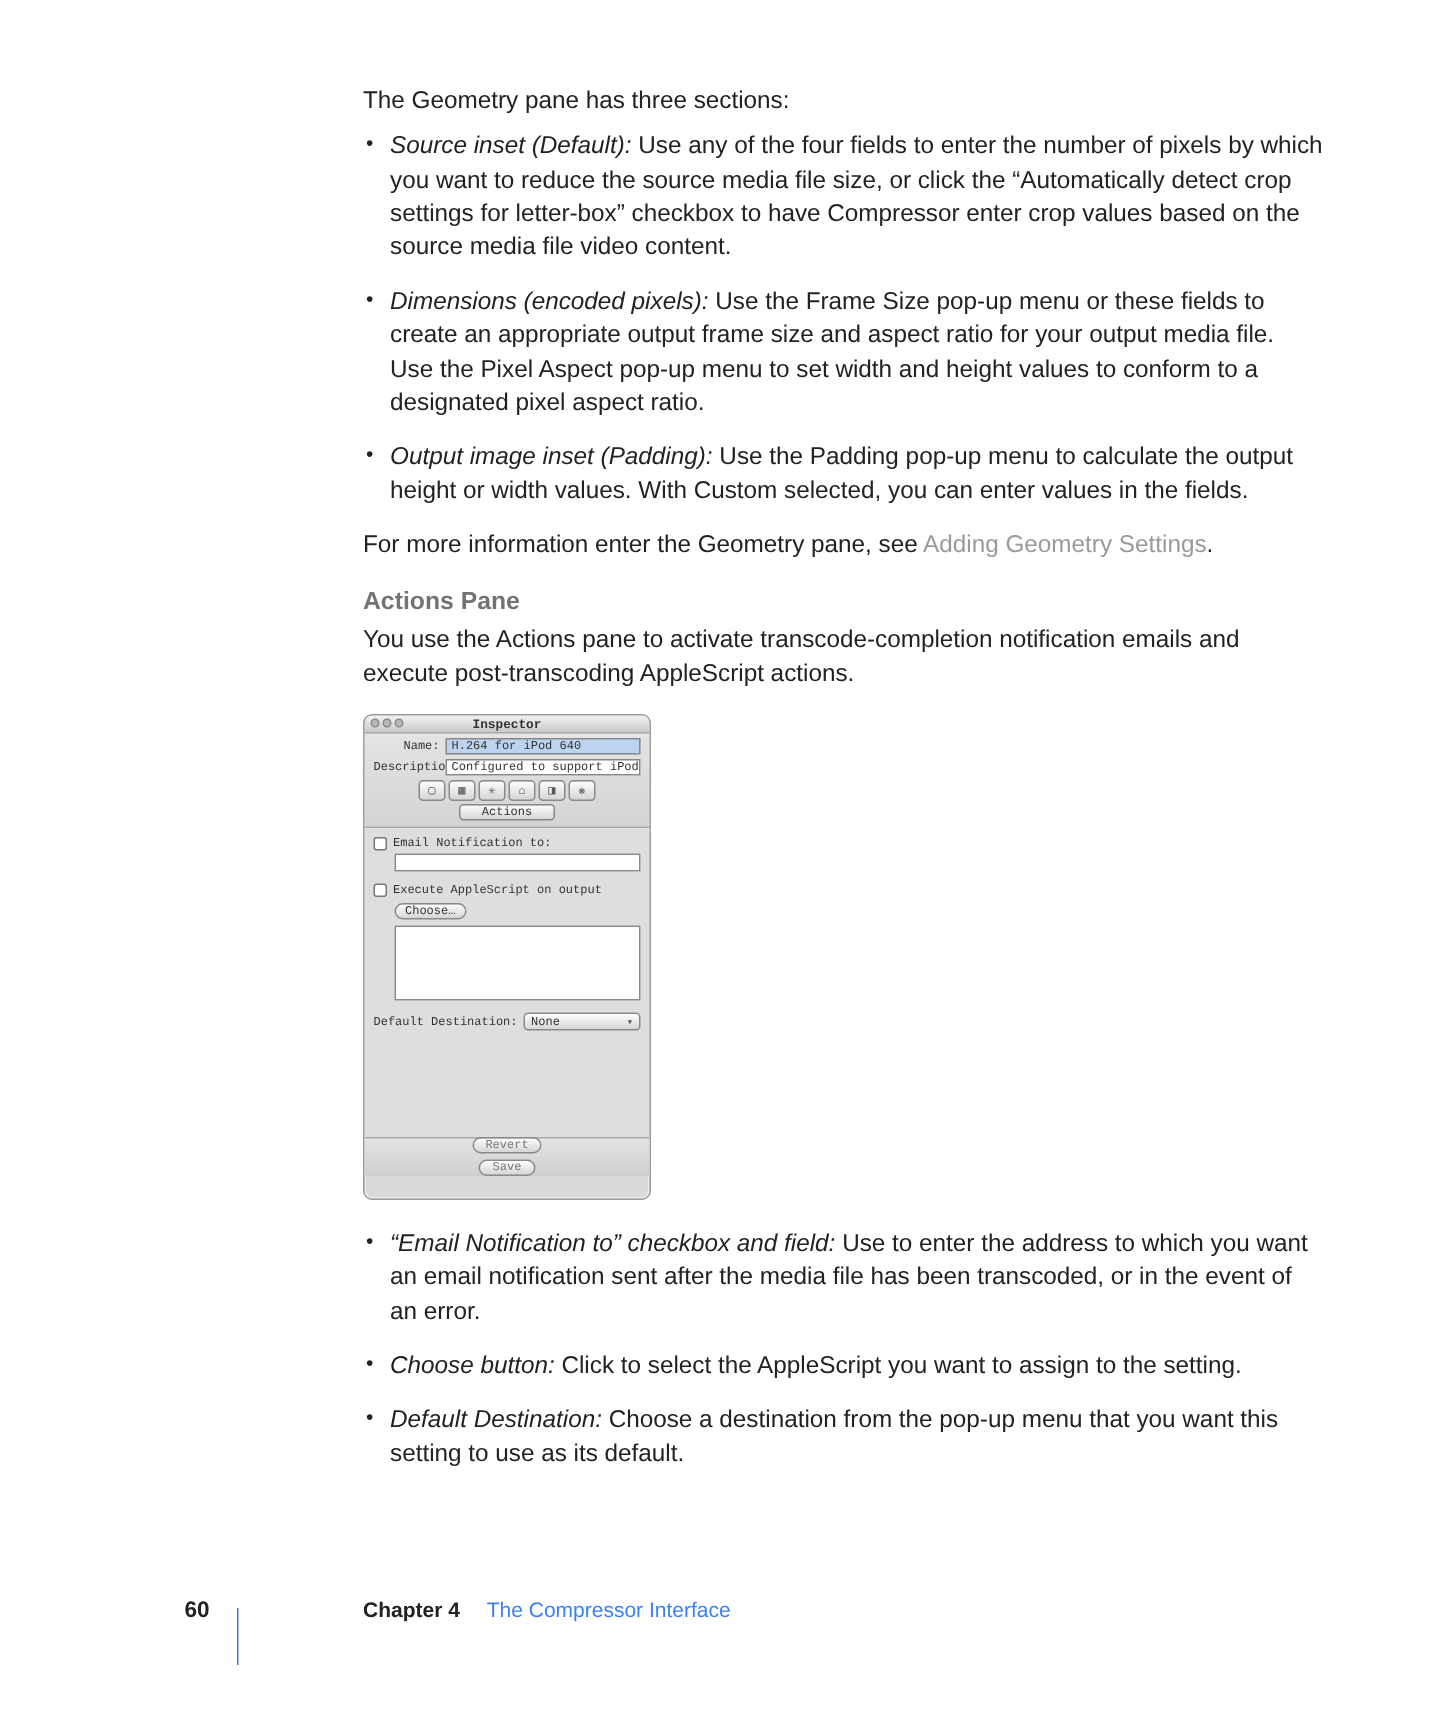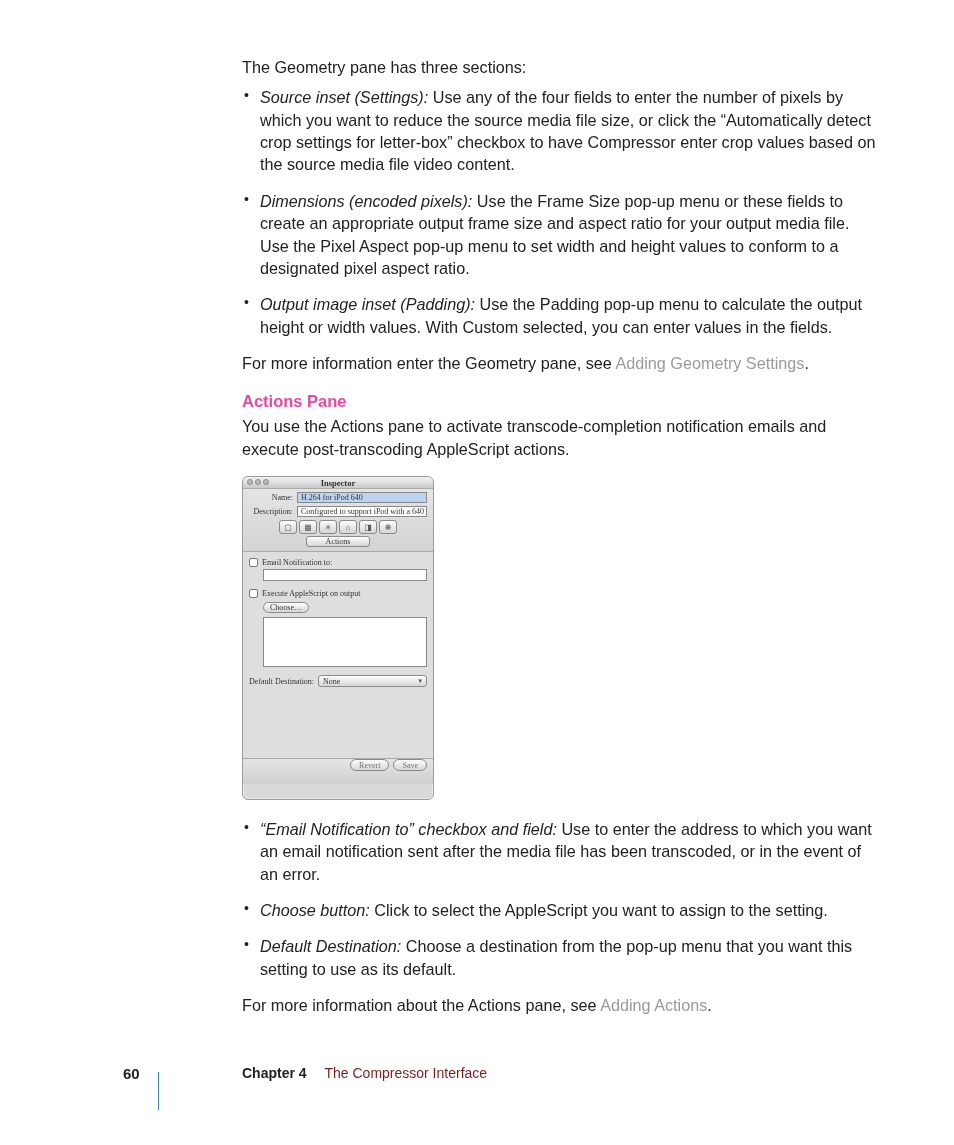--- a/index.html
+++ b/index.html
@@ -7,28 +7,28 @@
   .page { position: relative; width: 954px; height: 1145px; }
   .content { position: absolute; left: 242px; top: 56px; width: 640px; }
   p { font-size: 16.2px; line-height: 1.38; margin-bottom: 8px; }
   .intro { }
   ul.bullets { list-style: none; margin: 0 0 12px 0; }
   ul.bullets > li { position: relative; padding-left: 18px; font-size: 16.2px; line-height: 1.38; margin-bottom: 14px; }
   ul.bullets > li::before { content: "•"; position: absolute; left: 2px; top: 0; font-size: 14px; }
   .term { font-style: italic; }
   .para { margin: 6px 0 16px 0; }
   .link { color: #9a9a9a; }
-  .section-head { color: #ec4899; font-weight: 700; font-size: 16.5px; margin-top: 18px; margin-bottom: 4px; }
+  .section-head { color: #737373; font-weight: 700; font-size: 16.5px; margin-top: 18px; margin-bottom: 4px; }
   .after-head { margin-bottom: 16px; }
 
   
   .inspector {
     width: 192px; height: 324px; background: #d9d9d9;
     border: 1px solid #9a9a9a; border-radius: 6px; overflow: hidden;
-    font-family: Liberation Serif, serif; font-size: 8.3px; color: #333;
+    font-family: Liberation Mono, monospace; font-size: 8.3px; color: #333;
     margin-bottom: 18px;
     box-shadow: inset 0 0 0 1px #eee;
   }
   .insp-titlebar {
     height: 12px; background: linear-gradient(#f2f2f2,#c9c9c9);
     display: flex; align-items: center; justify-content: center; position: relative;
     border-bottom: 1px solid #aaa;
   }
   .insp-titlebar .dots { position: absolute; left: 4px; top: 2px; display: flex; gap: 2px; }
   .insp-titlebar .dot { width: 6px; height: 6px; border-radius: 50%; background: #bbb; border: 1px solid #888; }
@@ -63,45 +63,45 @@
   .dest-row .dl { font-size:8px; margin-right:4px; }
   .dest-sel {
     flex:1; height:12px; background: linear-gradient(#fdfdfd,#d6d6d6);
     border:1px solid #8a8a8a; border-radius:3px; display:flex; align-items:center;
     padding: 0 4px; font-size:8px; justify-content: space-between;
   }
   .dest-sel .arr { font-size:7px; color:#555; }
   .insp-footer {
     position:absolute; bottom:0; left:0; right:0; height:26px;
     background: linear-gradient(#e4e4e4,#cfcfcf); border-top:1px solid #aaa;
-    display:flex; align-items:flex-start; justify-content:flex-end; padding: 0 6px; gap:4px;
+    display:flex; align-items:center; justify-content:flex-end; padding: 0 6px; gap:4px;flex-direction:column;
   }
   .cap-btn {
     height:12px; padding: 0 8px; font-size:8px;
     background: linear-gradient(#fdfdfd,#d6d6d6); border:1px solid #8a8a8a; border-radius: 8px;
     display:flex; align-items:center; color:#777;
   }
 
   
   .footer { position: absolute; left: 0; bottom: 56px; width: 954px; height: 24px; }
   .footer .pagenum { position: absolute; left: 123px; top: 0; font-size: 15px; font-weight: 700; }
   .footer .chapline { position: absolute; left: 242px; top: 0; font-size: 14px; }
   .footer .chapline .chap { font-weight: 700; }
-  .footer .chapline .title { color: #7f1d1d; margin-left: 14px; }
+  .footer .chapline .title { color: #3b82f6; margin-left: 14px; }
   .rule { position: absolute; left: 158px; top: 1072px; width: 1px; height: 38px; background: #3d7fc5; }
 </style>
 </head>
 <body>
 
 <div class="page">
   <div class="content">
     <p class="intro">The Geometry pane has three sections:</p>
 
     <ul class="bullets">
-      <li><span class="term">Source inset (Settings):</span><span>  Use any of the four fields to enter the number of pixels by which you want to reduce the source media file size, or click the “Automatically detect crop settings for letter-box” checkbox to have Compressor enter crop values based on the source media file video content.</span></li>
+      <li><span class="term">Source inset (Default):</span><span>  Use any of the four fields to enter the number of pixels by which you want to reduce the source media file size, or click the “Automatically detect crop settings for letter-box” checkbox to have Compressor enter crop values based on the source media file video content.</span></li>
       <li><span class="term">Dimensions (encoded pixels):</span><span>  Use the Frame Size pop-up menu or these fields to create an appropriate output frame size and aspect ratio for your output media file. Use the Pixel Aspect pop-up menu to set width and height values to conform to a designated pixel aspect ratio.</span></li>
       <li><span class="term">Output image inset (Padding):</span><span>  Use the Padding pop-up menu to calculate the output height or width values. With Custom selected, you can enter values in the fields.</span></li>
     </ul>
 
     <p class="para">
       <span>For more information enter the Geometry pane, see </span><span class="link">Adding Geometry Settings</span><span>.</span>
     </p>
 
     <div class="section-head">Actions Pane</div>
     <p class="after-head">You use the Actions pane to activate transcode-completion notification emails and execute post-transcoding AppleScript actions.</p>
@@ -162,23 +162,20 @@
         </div>
       </div>
     </div>
 
     <ul class="bullets">
       <li><span class="term">“Email Notification to” checkbox and field:</span><span>  Use to enter the address to which you want an email notification sent after the media file has been transcoded, or in the event of an error.</span></li>
       <li><span class="term">Choose button:</span><span>  Click to select the AppleScript you want to assign to the setting.</span></li>
       <li><span class="term">Default Destination:</span><span>  Choose a destination from the pop-up menu that you want this setting to use as its default.</span></li>
     </ul>
 
-    <p class="para">
-      <span>For more information about the Actions pane, see </span><span class="link">Adding Actions</span><span>.</span>
-    </p>
   </div>
 
   <div class="rule"></div>
   <div class="footer">
     <div class="pagenum">60</div>
     <div class="chapline">
       <span class="chap">Chapter 4</span>
       <span class="title">The Compressor Interface</span>
     </div>
   </div>

